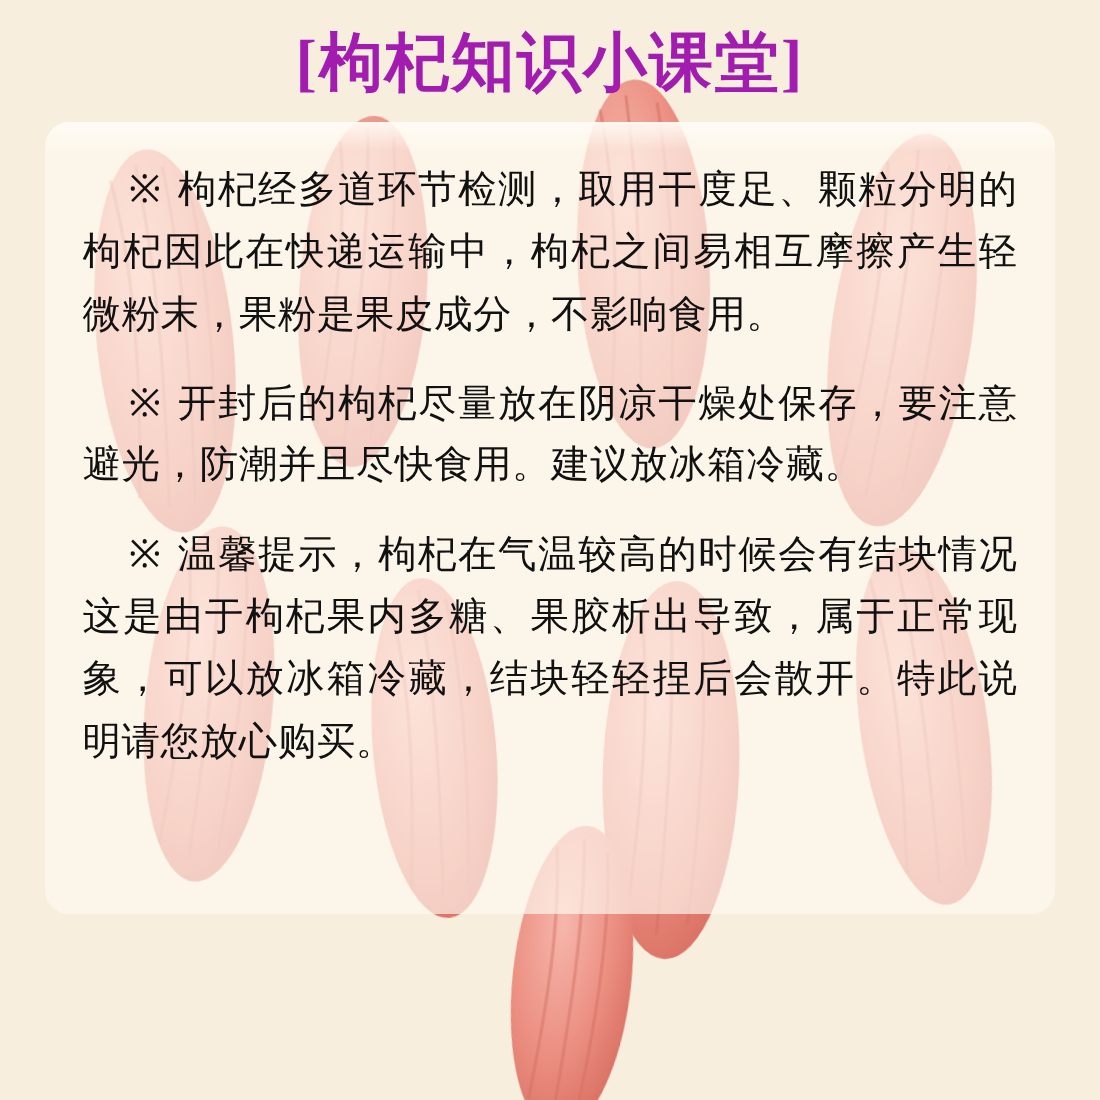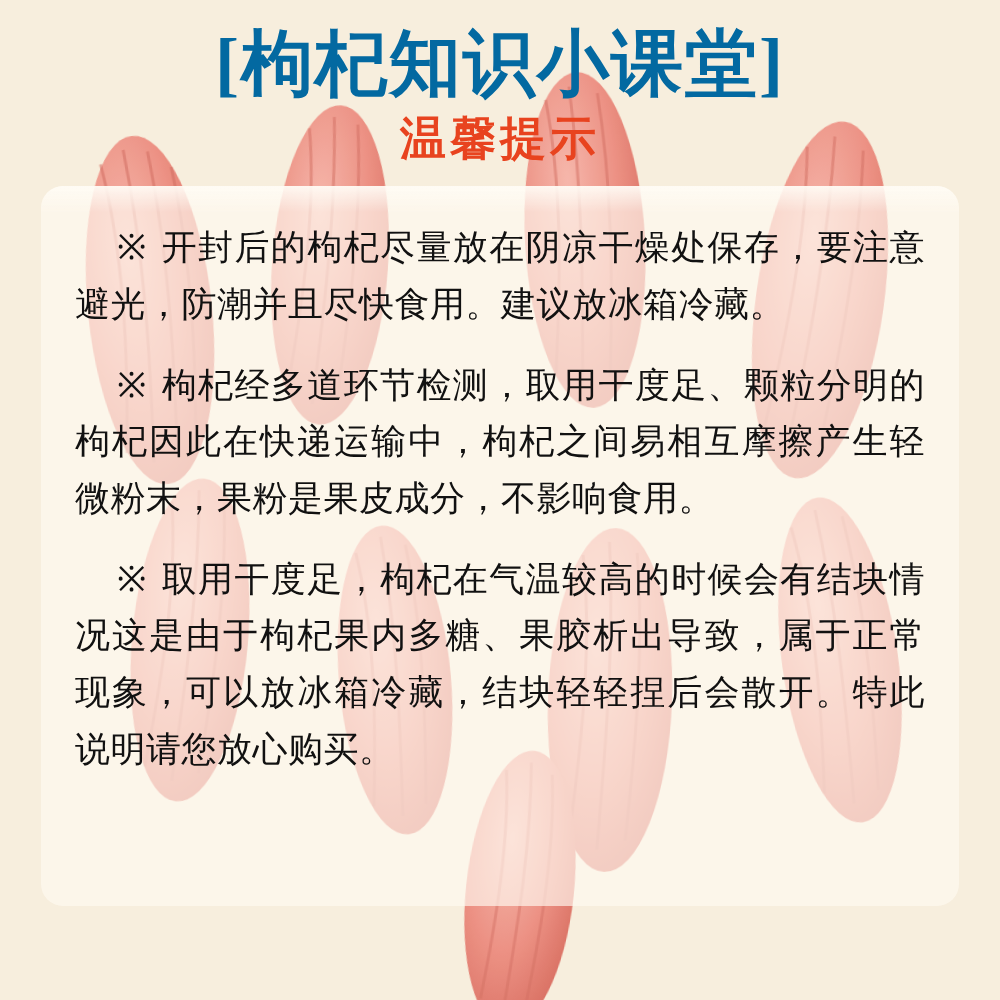--- a/index.html
+++ b/index.html
@@ -35,23 +35,23 @@
 
   .title-block {
     margin-top: 26px;
     text-align: center;
     width: 100%;
   }
 
   .main-title {
     font-family: "Liberation Serif", "DejaVu Serif", serif;
     font-weight: bold;
-    font-size: 72px;
+    font-size: 58px;
     line-height: 1.08;
-    color: #0369a1;
+    color: #a21caf;
     letter-spacing: 2px;
     white-space: nowrap;
   }
 
   .sub-title {
     margin-top: 10px;
     font-family: "Liberation Serif", "DejaVu Serif", serif;
     font-weight: bold;
     font-size: 46px;
     line-height: 1.1;
@@ -197,32 +197,31 @@
         </g>
       </g>
     </g>
   </svg>
 </div>
 
 <div id="page">
 
   <div class="title-block">
     <div class="main-title">[枸杞知识小课堂]</div>
-    <div class="sub-title">温馨提示</div>
   </div>
 
   <div class="card">
+
+    <p class="para">
+      <span class="marker">※</span><span>枸杞经多道环节检测，取用干度足、颗粒分明的枸杞因此在快递运输中，枸杞之间易相互摩擦产生轻微粉末，果粉是果皮成分，不影响食用。</span>
+    </p>
 
     <p class="para">
       <span class="marker">※</span><span>开封后的枸杞尽量放在阴凉干燥处保存，要注意避光，防潮并且尽快食用。建议放冰箱冷藏。</span>
     </p>
 
+
     <p class="para">
-      <span class="marker">※</span><span>枸杞经多道环节检测，取用干度足、颗粒分明的枸杞因此在快递运输中，枸杞之间易相互摩擦产生轻微粉末，果粉是果皮成分，不影响食用。</span>
-    </p>
-
-
-    <p class="para">
-      <span class="marker">※</span><span>取用干度足，枸杞在气温较高的时候会有结块情况这是由于枸杞果内多糖、果胶析出导致，属于正常现象，可以放冰箱冷藏，结块轻轻捏后会散开。特此说明请您放心购买。</span>
+      <span class="marker">※</span><span>温馨提示，枸杞在气温较高的时候会有结块情况这是由于枸杞果内多糖、果胶析出导致，属于正常现象，可以放冰箱冷藏，结块轻轻捏后会散开。特此说明请您放心购买。</span>
     </p>
 
   </div>
 </div>
 
 </body></html>

